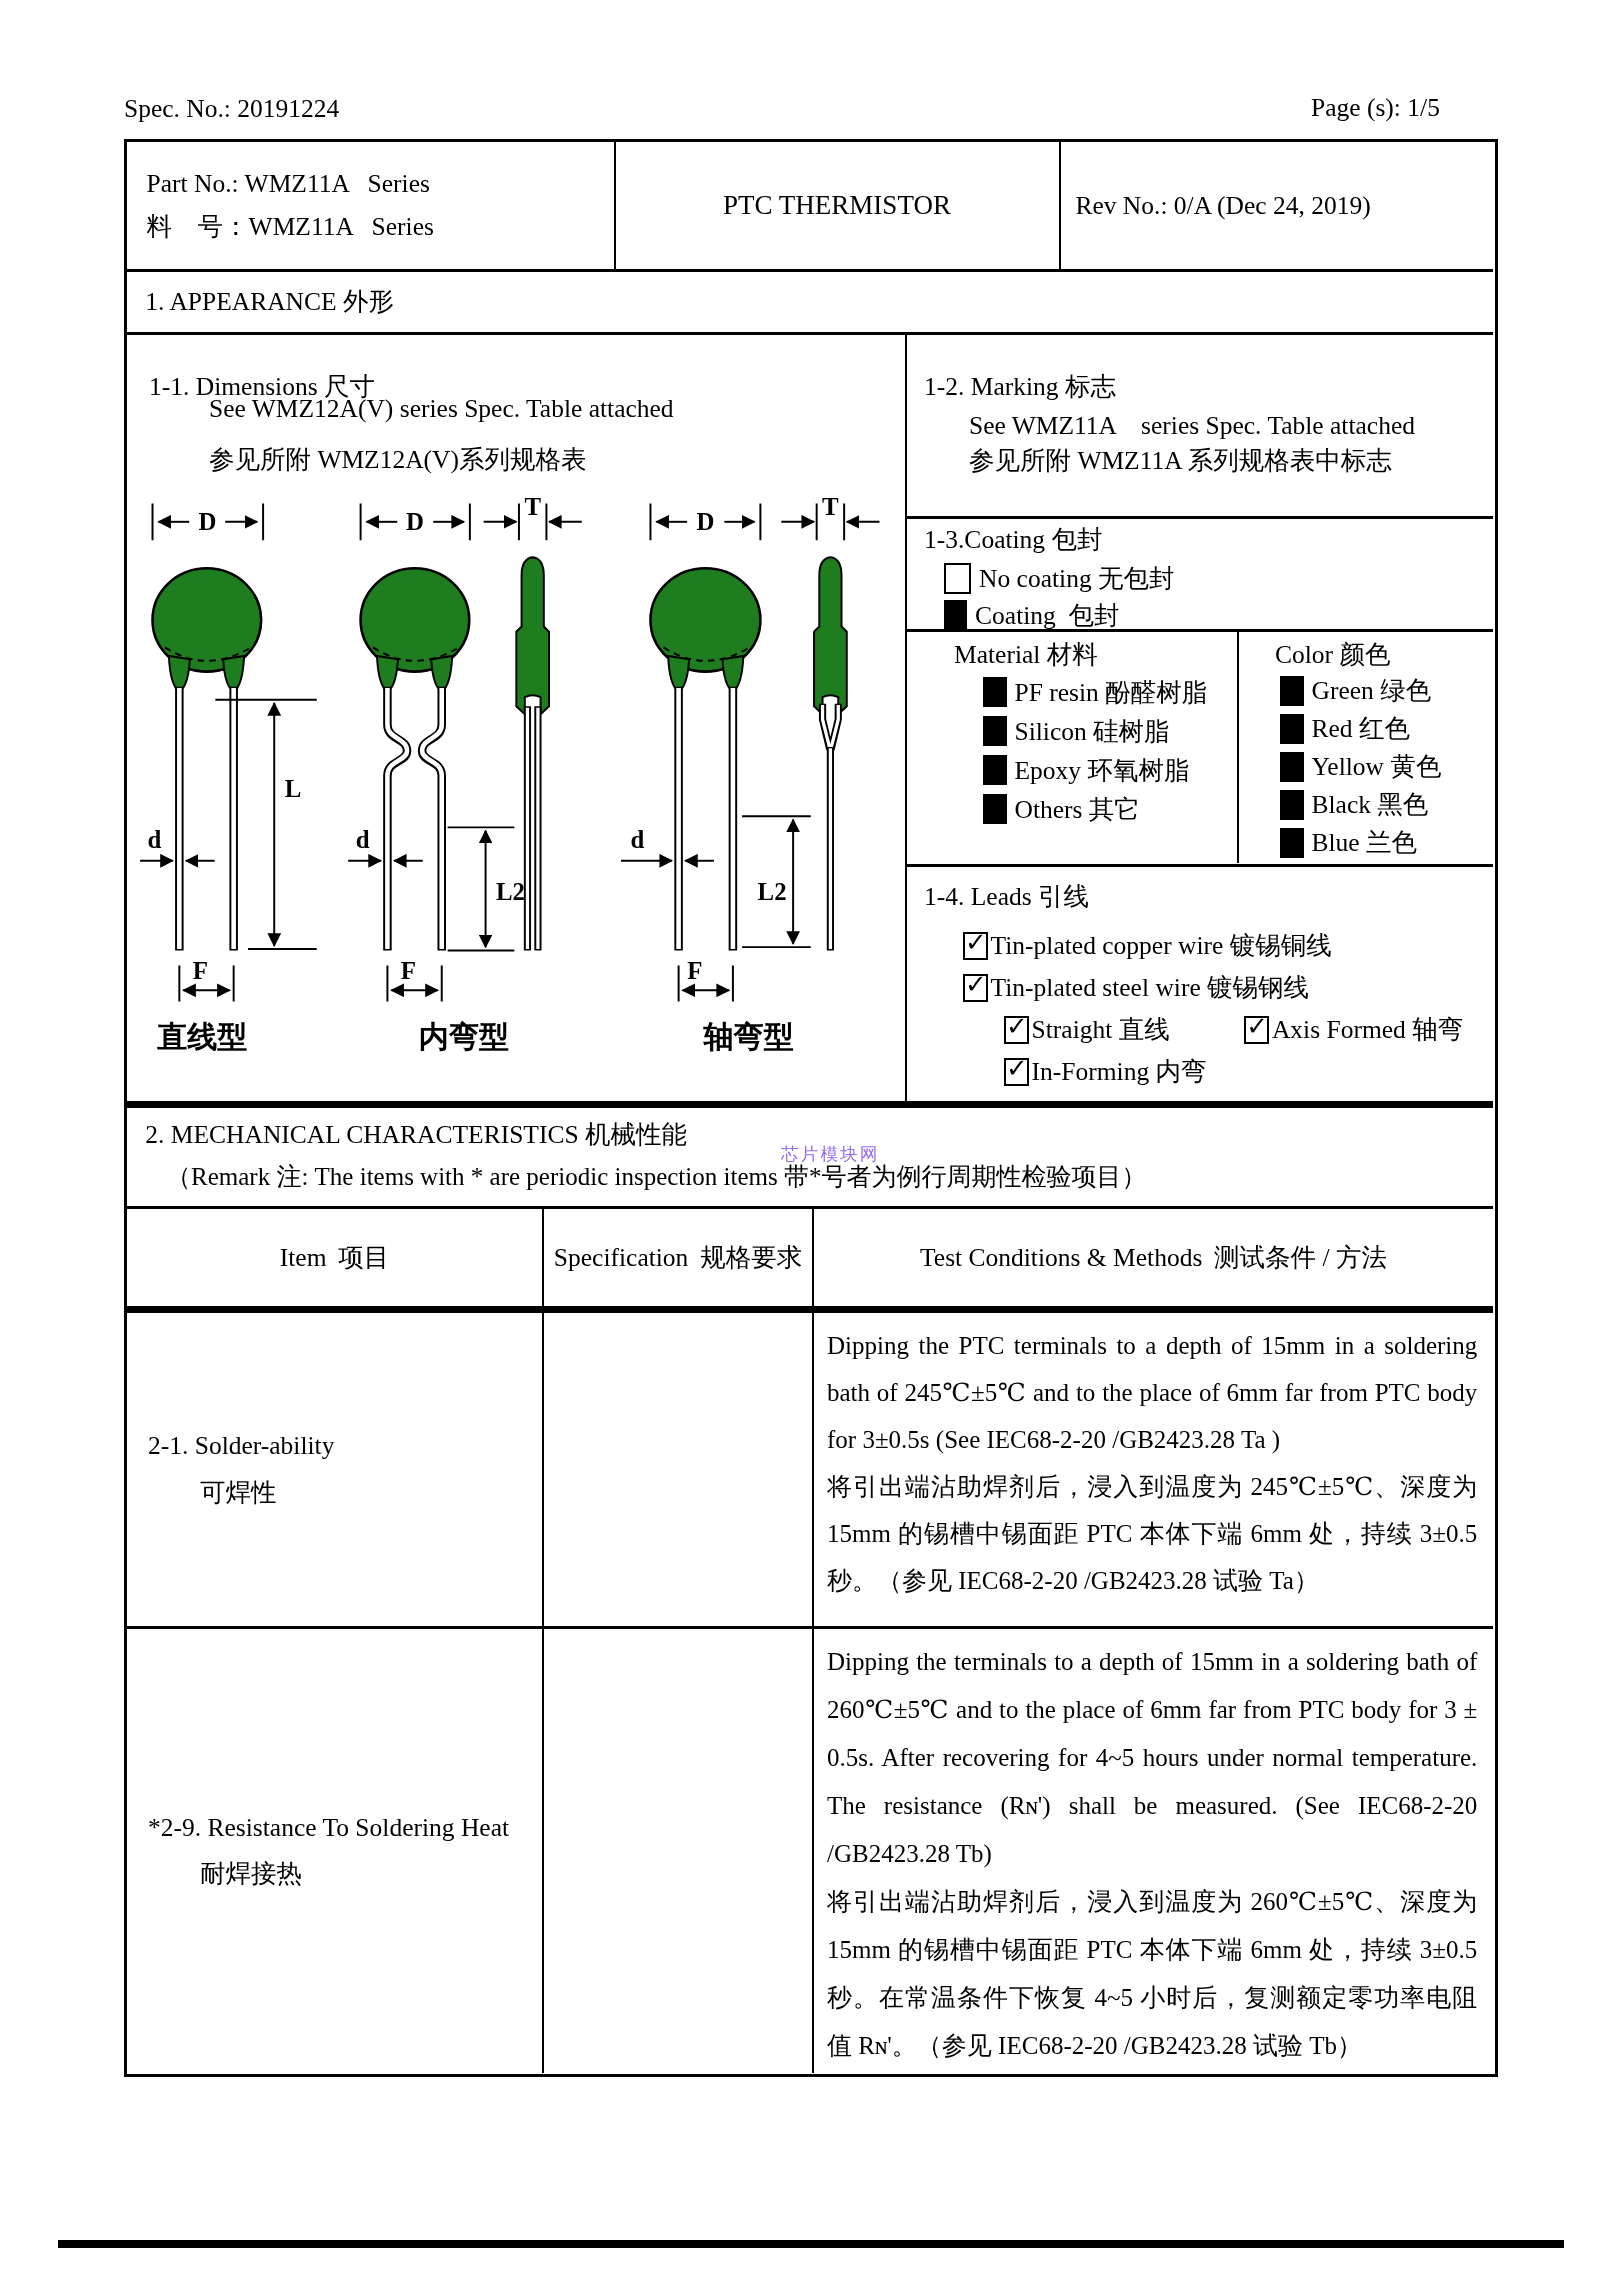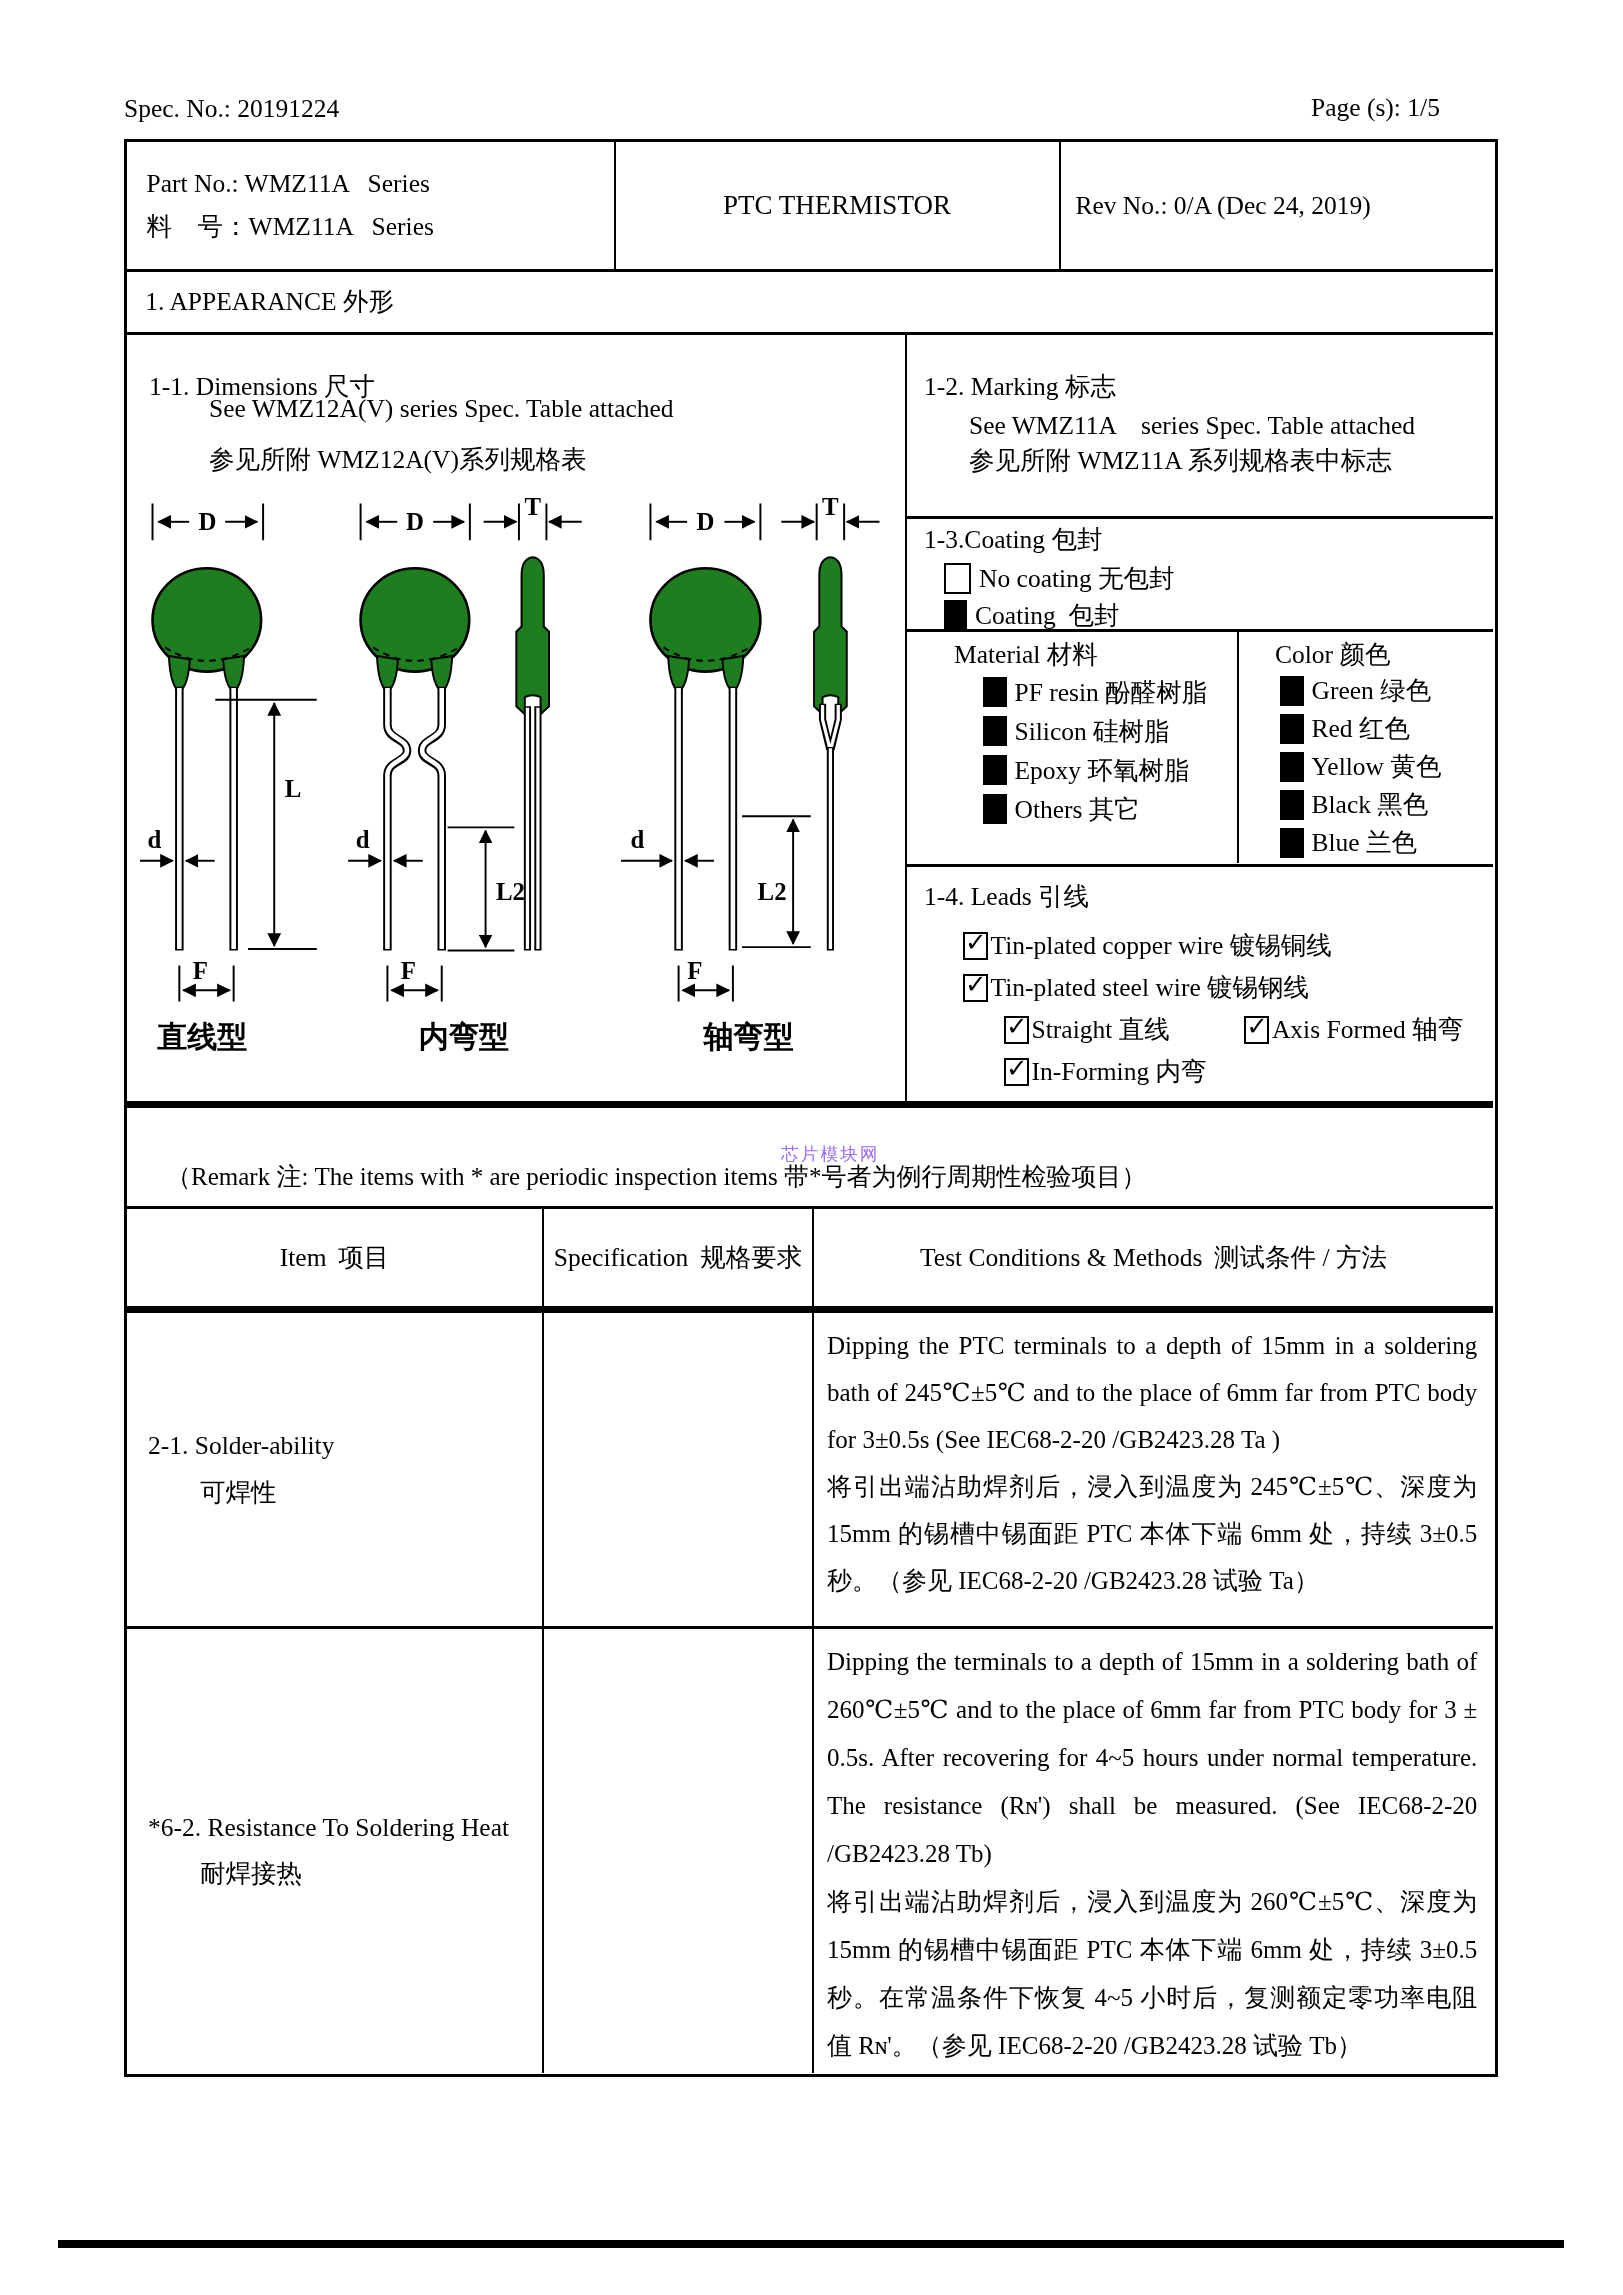--- a/index.html
+++ b/index.html
@@ -294,20 +294,21 @@
           </div>
           <div class="opt-row fs" style="height:42px;padding-left:80px;gap:2.6px;">
             <span class="box box-check"></span>
             <span>In-Forming 内弯</span>
           </div>
         </div>
       </div>
     </div>
 
     <div class="row bt12" style="top:959px;height:105px;">
+      <div class="abs fs" style="left:18.3px;top:10.5px;">2. MECHANICAL CHARACTERISTICS 机械性能</div>
       <div class="abs watermark" style="left:654px;top:34px;">芯片模块网</div>
       <div class="abs" style="left:39px;top:52px;font-size:25px;">（Remark 注: The items with * are periodic inspection items  带*号者为例行周期性检验项目）</div>
     </div>
 
     <div class="row bt5" style="top:1064px;height:100px;">
       <div class="cell hdr-cell" style="left:0;width:415px;">
         <div class="fs">Item</div>
         <div class="fs">项目</div>
       </div>
       <div class="cell bl4 hdr-cell" style="left:415px;width:270px;">
@@ -334,21 +335,21 @@
           <div></div>
         </div>
       <div class="cell bl4 test-cell" style="left:685px;width:681px;line-height:47px;">
         <div>Dipping the PTC terminals to a depth of 15mm in a soldering bath of 245℃±5℃  and to the place of 6mm far from PTC body for 3±0.5s (See IEC68-2-20 /GB2423.28 Ta )</div>
         <div>将引出端沾助焊剂后，浸入到温度为 245℃±5℃、深度为 15mm 的锡槽中锡面距 PTC 本体下端 6mm 处，持续 3±0.5 秒。（参见 IEC68-2-20 /GB2423.28 试验 Ta）</div>
       </div>
     </div>
 
     <div class="row bt5" style="top:1484px;height:447px;">
       <div class="cell item-cell" style="left:0;width:415px;">
-        <div class="fs">*6-2. Resistance To Soldering Heat</div>
+        <div class="fs">*2-9. Resistance To Soldering Heat</div>
         <div class="fs" style="padding-left:52px;">耐焊接热</div>
       </div>
       <div class="cell bl4 spec-cell" style="left:415px;width:270px;">
 
       <div></div>
           <div></div>
           <div></div>
           <div></div>
           <div></div>
         </div>

